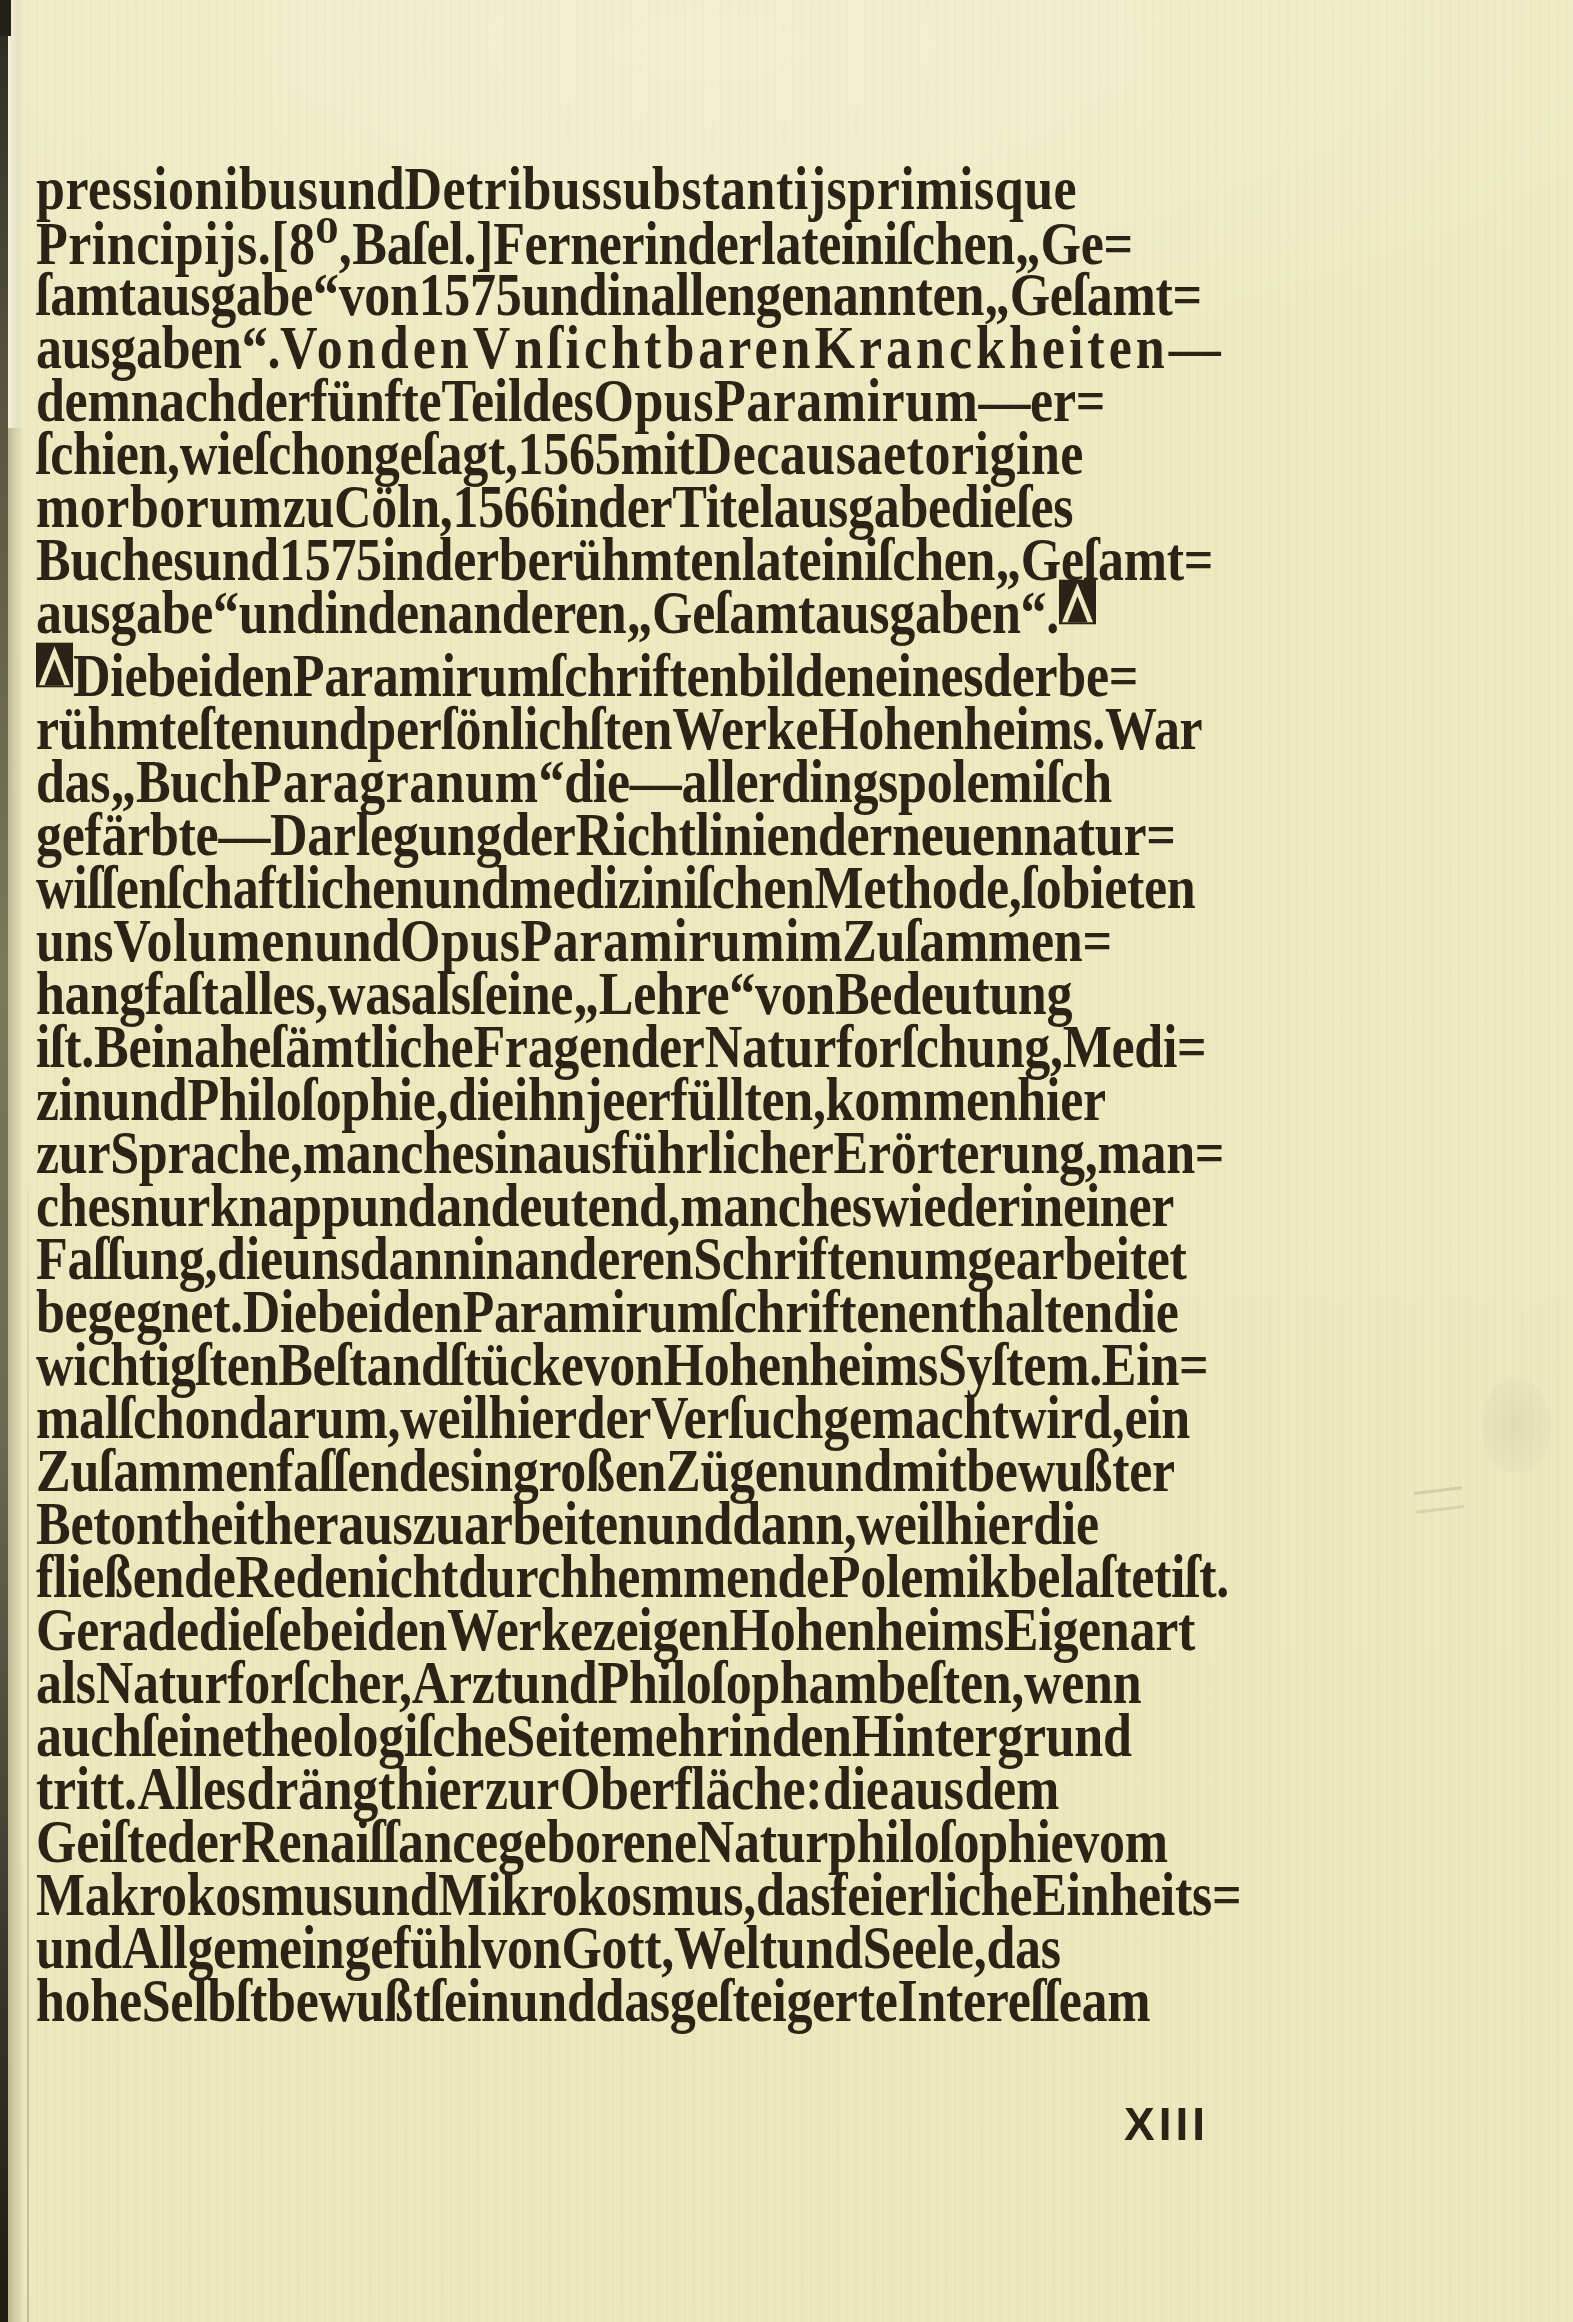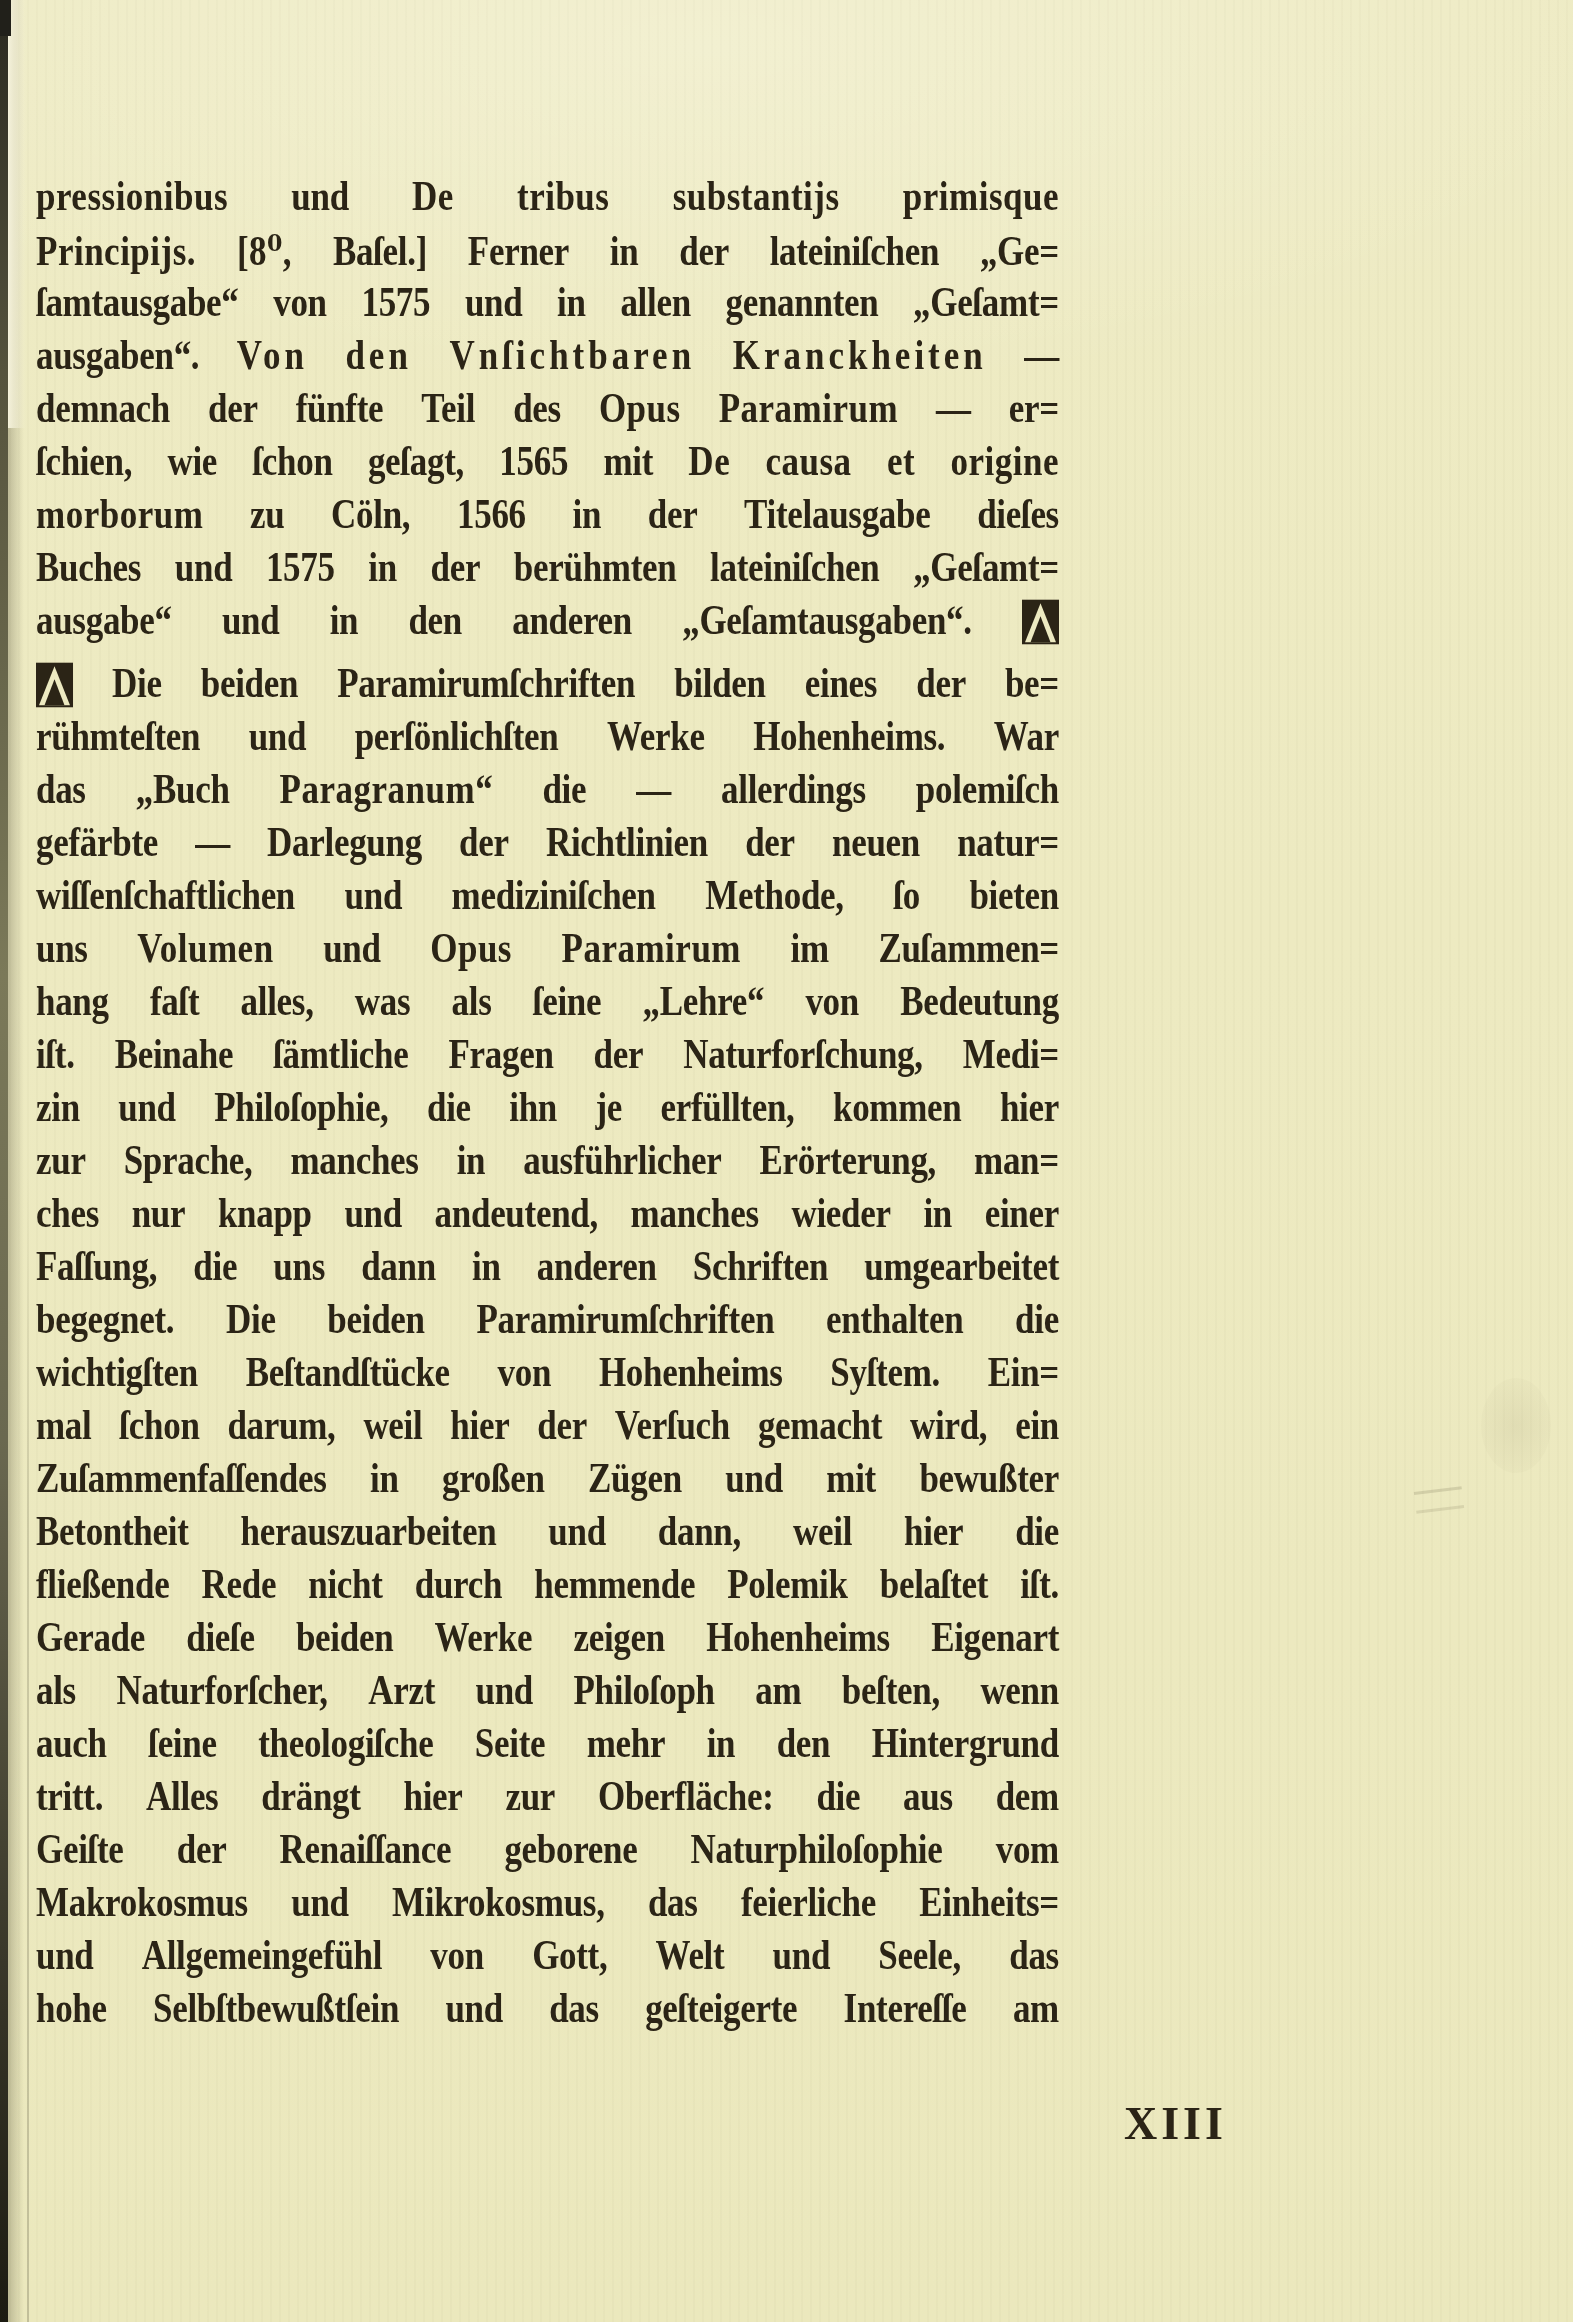--- a/index.html
+++ b/index.html
@@ -45,44 +45,43 @@
   }
   .smudge-blob{
     position:absolute;left:1481px;top:1378px;width:70px;height:95px;border-radius:50%;
     background:radial-gradient(ellipse at center, rgba(120,110,78,0.10), rgba(120,110,78,0));
   }
 
   
   .textblock{
     position:absolute;left:36px;width:1023px;
     color:#2b2416;
-    font-size:35px;font-weight:700;
+    font-size:52px;font-weight:700;
     letter-spacing:-0.3px;
     overflow:visible;
-    margin-top:20px;
   }
   .para1{top:160px;}
   .para2{top:647px;}
   .line{
     display:flex;justify-content:space-between;align-items:baseline;
     height:53px;
     transform:scaleY(1.18);transform-origin:50% 37px;
     white-space:nowrap;
   }
   .word{display:inline-block;}
   .seg-f{}
   .seg-a{letter-spacing:0.5px;}
   .seg-sp{letter-spacing:4px;}
   .orn-word{align-self:flex-end;margin-bottom:13px;line-height:0;}
   svg.orn{display:inline-block;}
 
   .page-number{
     position:absolute;left:1124px;top:2097px;
     color:#2b2416;font-size:46px;font-weight:700;letter-spacing:4px;
-    font-family:Liberation Serif, serif;
+    font-family:Liberation Sans, sans-serif;
     text-align:right;
   }
 </style>
 </head>
 <body>
 
 <div class="paper"></div>
 <div class="edge-left"></div>
 <div class="edge-left-soft"></div>
 <div class="edge-left-highlight"></div>

